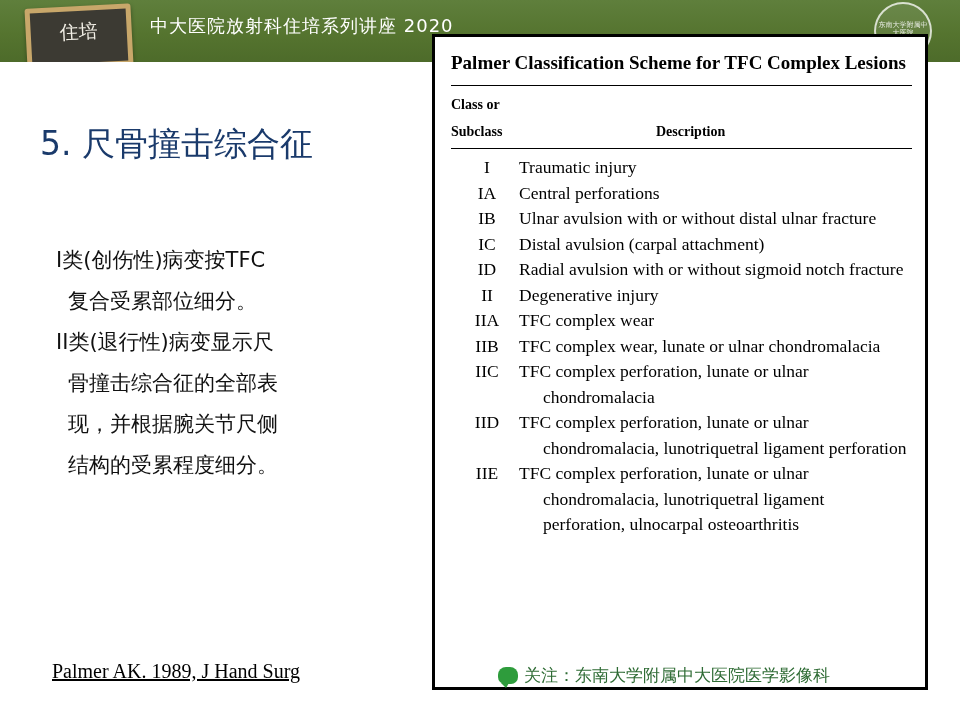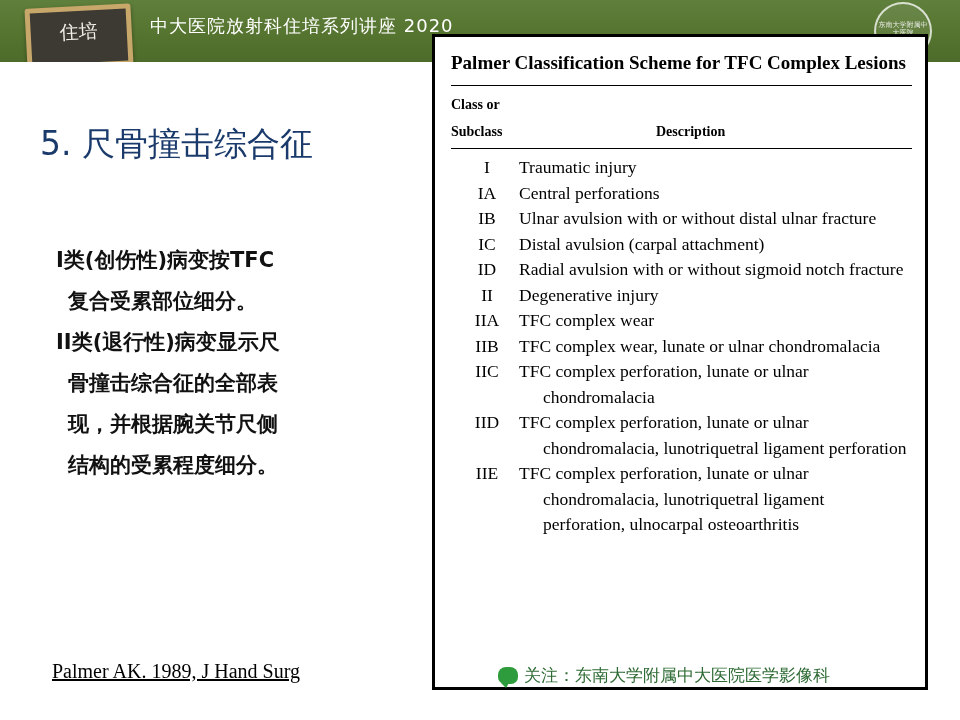--- a/index.html
+++ b/index.html
@@ -92,21 +92,20 @@
   
   .body-text {
     position: absolute;
     left: 56px;
     top: 240px;
     width: 330px;
     font-size: 21px;
     line-height: 41px;
     color: #111111;
     font-family: "DejaVu Sans", sans-serif;
-    font-weight: bold;
   }
   .body-line { white-space: nowrap; }
   .body-line.indent { padding-left: 12px; }
 
   
   .citation {
     position: absolute;
     left: 52px;
     top: 660px;
     font-size: 20px;

